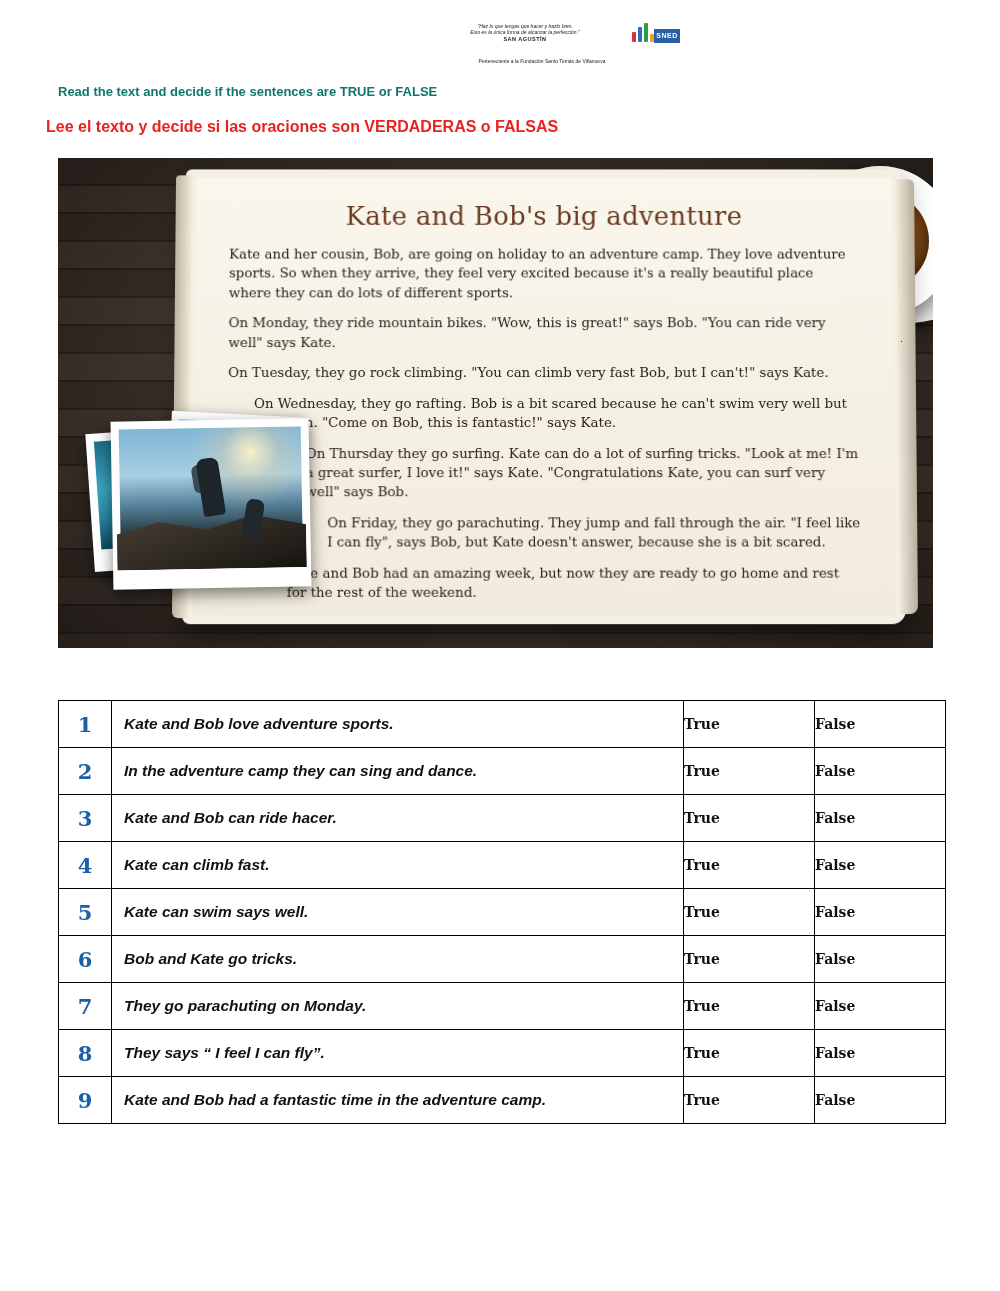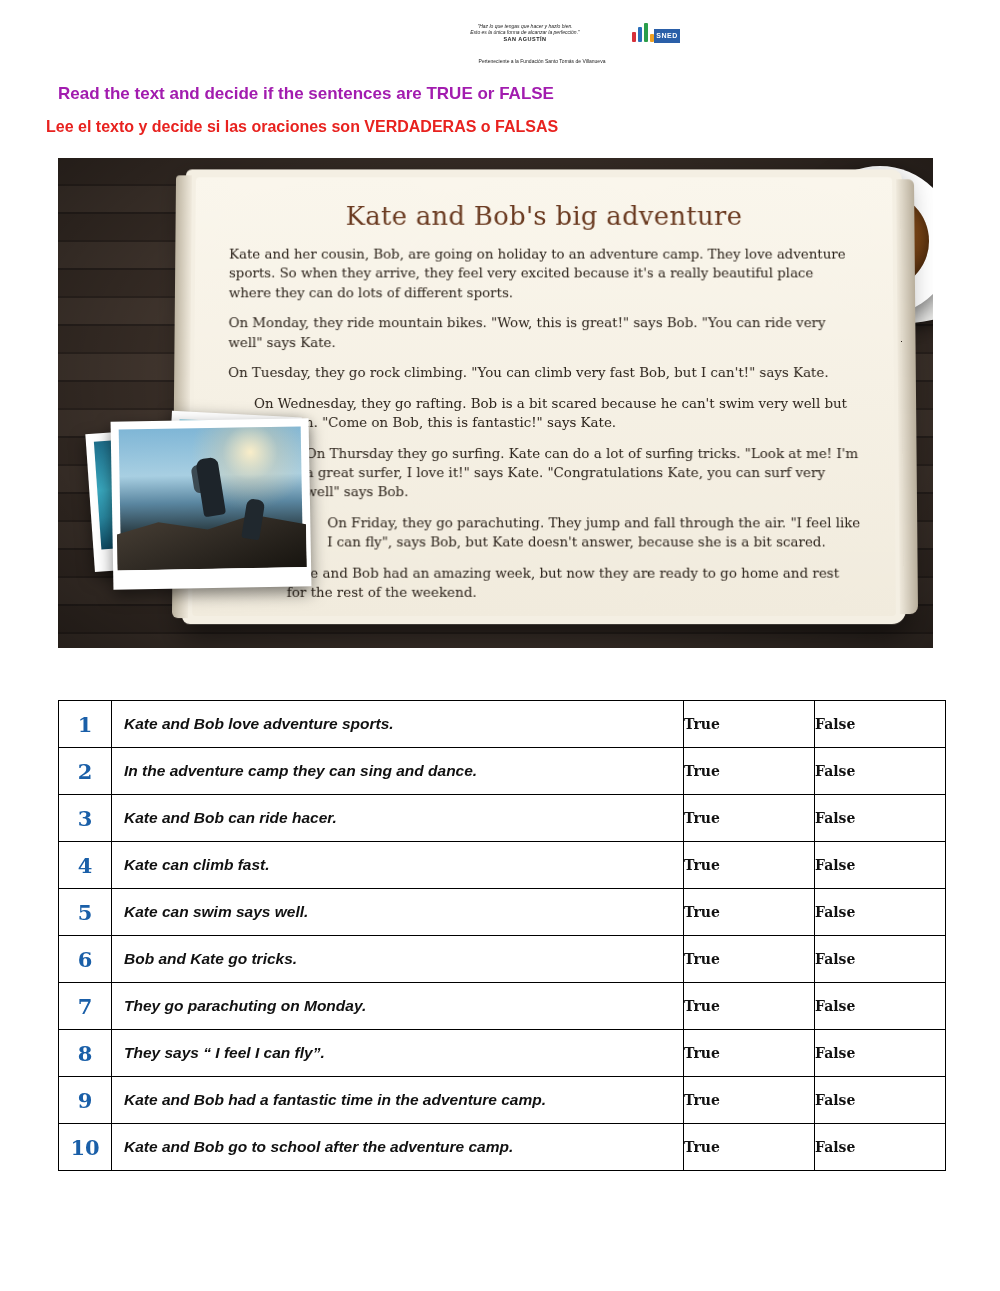--- a/index.html
+++ b/index.html
@@ -170,23 +170,23 @@
     text-align: center;
     font-size: 5px;
     color: #222;
   }
 
   
   .instruction-en {
     position: absolute;
     left: 58px;
     top: 84px;
-    font-size: 17px;
-    font-weight: bold;
-    color: #a21caf;
+    font-size: 13px;
+    font-weight: bold;
+    color: #0f766e;
   }
   .instruction-es {
     position: absolute;
     left: 46px;
     top: 118px;
     font-size: 16px;
     font-weight: bold;
     color: #e8221f;
   }
 
@@ -546,20 +546,14 @@
       <td class="col-stmt">They says “ I feel I can fly”.</td>
       <td class="col-tf">True</td>
       <td class="col-tf">False</td>
     </tr>
     <tr>
       <td class="col-num">9</td>
       <td class="col-stmt">Kate and Bob had a fantastic time in the adventure camp.</td>
       <td class="col-tf">True</td>
       <td class="col-tf">False</td>
     </tr>
-    <tr>
-      <td class="col-num">10</td>
-      <td class="col-stmt">Kate and Bob go to school after the adventure camp.</td>
-      <td class="col-tf">True</td>
-      <td class="col-tf">False</td>
-    </tr>
   </tbody>
 </table>
 
 </body></html>

